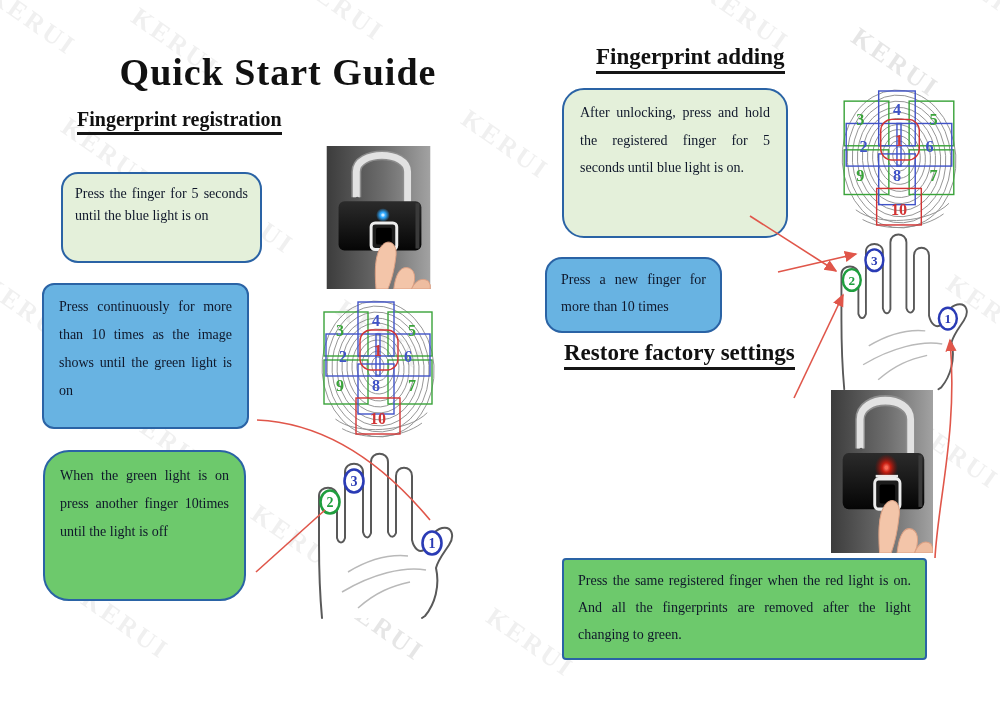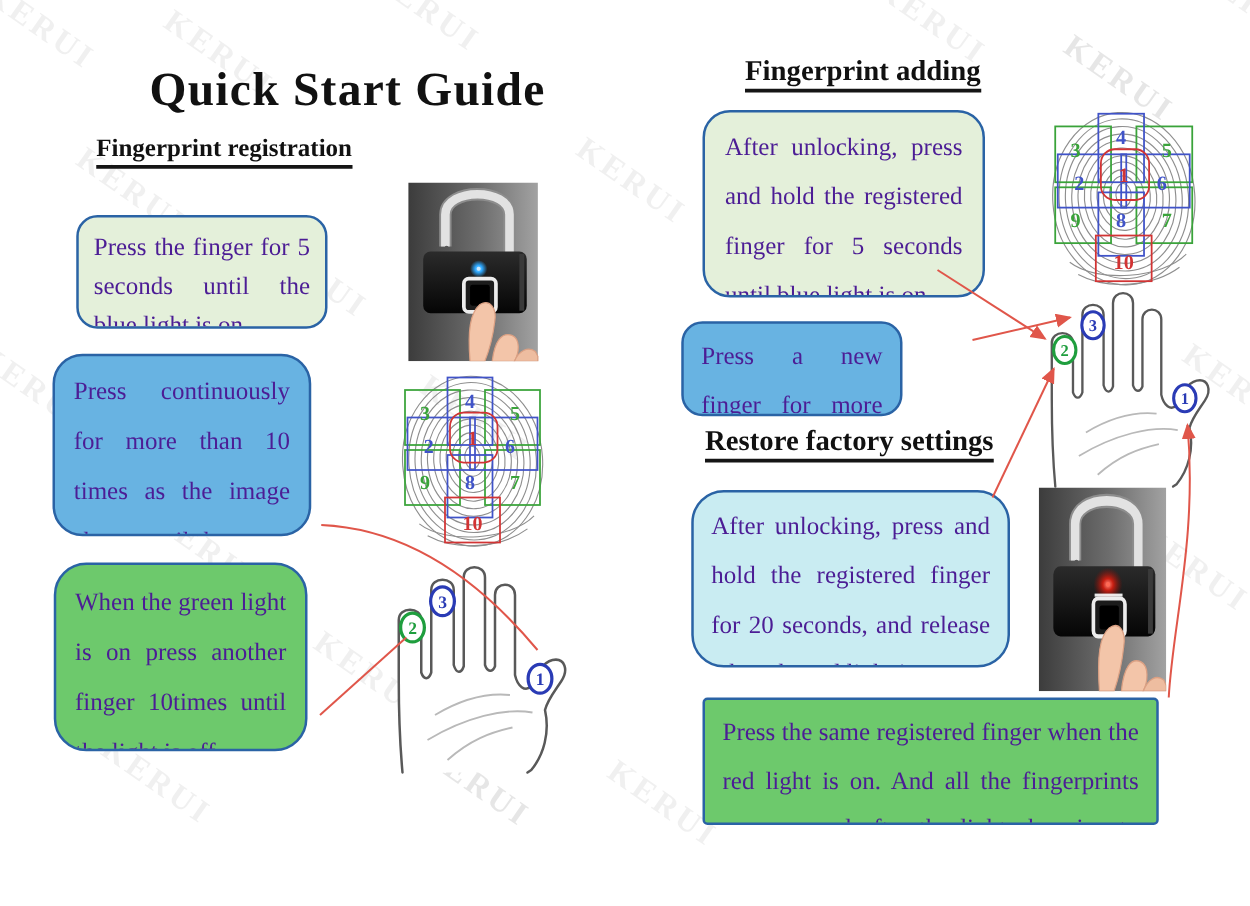--- a/index.html
+++ b/index.html
@@ -20,29 +20,29 @@
   }
   .heading{
     position:absolute;font-weight:bold;border-bottom:3px solid #151515;
     padding-bottom:1px;z-index:2;
   }
   .h-reg{left:37px;top:108px;font-size:20px;margin-left:40px;}
   .h-add{left:564px;top:44px;font-size:23px;margin-left:32px;}
   .h-res{left:564px;top:340px;font-size:23px;}
   .bubble{
     position:absolute;border:2.5px solid #2a63a5;box-sizing:border-box;
-    font-size:20px;text-align:justify;color:#4c1d95;overflow:hidden;
+    font-size:14px;text-align:justify;color:#0f172a;overflow:hidden;
     z-index:2;
   }
   .b-pale {background:#e4f0da;}
   .b-blue {background:#68b3e2;}
   .b-green{background:#6dc96c;}
   .b-cyan {background:#c9ecf2;}
   .box1 {left:45px;top:172px;width:201px;height:91px;border-radius:17px;line-height:1.56;padding:9px 12px;margin-left:16px;}
-  .box2 {left:42px;top:283px;width:207px;height:146px;border-radius:24px;line-height:2.0;padding:8px 15px;}
+  .box2 {left:42px;top:283px;width:207px;height:146px;border-radius:12px;line-height:2.0;padding:8px 15px;}
   .box3 {left:43px;top:450px;width:203px;height:151px;border-radius:26px;line-height:2.0;padding:10px 15px;}
   .rbox1{left:562px;top:88px;width:226px;height:150px;border-radius:22px;line-height:1.97;padding:9px 16px;}
   .rbox2{left:545px;top:257px;width:177px;height:76px;border-radius:17px;line-height:1.95;padding:7px 14px;}
   .rbox3{left:553px;top:392px;width:255px;height:142px;border-radius:26px;line-height:1.97;padding:8px 14px;}
   .rbox4{left:562px;top:558px;width:365px;height:102px;border-radius:4px;line-height:1.93;padding:7px 14px;}
   .fig{position:absolute;z-index:1;}
   .overlay{position:absolute;left:0;top:0;z-index:5;pointer-events:none;}
   svg text{font-family:"Liberation Serif","DejaVu Serif",serif;}
 </style>
 </head>
@@ -73,21 +73,20 @@
   <div class="title">Quick Start Guide</div>
   <div class="heading h-reg">Fingerprint registration</div>
   <div class="heading h-add">Fingerprint adding</div>
   <div class="heading h-res">Restore factory settings</div>
 
   <div class="bubble b-pale box1">Press the finger for 5 seconds until the blue light is on</div>
   <div class="bubble b-blue box2">Press continuously for more than 10 times as the image shows until the green light is on</div>
   <div class="bubble b-green box3">When the green light is on press another finger 10times until the light is off</div>
   <div class="bubble b-pale rbox1">After unlocking, press and hold the registered finger for 5 seconds until blue light is on.</div>
   <div class="bubble b-blue rbox2">Press a new finger for more than 10 times</div>
-  <div class="bubble b-cyan rbox3">After unlocking, press and hold the registered finger for 20 seconds, and release when the red light is on</div>
   <div class="bubble b-green rbox4">Press the same registered finger when the red light is on. And all the fingerprints are removed after the light changing to green.</div>
 
   <svg class="fig" style="left:325px;top:146px" width="107" height="143" viewBox="0 0 105 145">
     <defs>
       <linearGradient id="bgA" x1="0" y1="0" x2="1" y2="0">
         <stop offset="0" stop-color="#3c3c3c"></stop>
           <stop offset="0.55" stop-color="#6d6d6d"></stop>
           <stop offset="1" stop-color="#a2a2a2"></stop>
       </linearGradient>
       <linearGradient id="bodyA" x1="0" y1="0" x2="0" y2="1">

